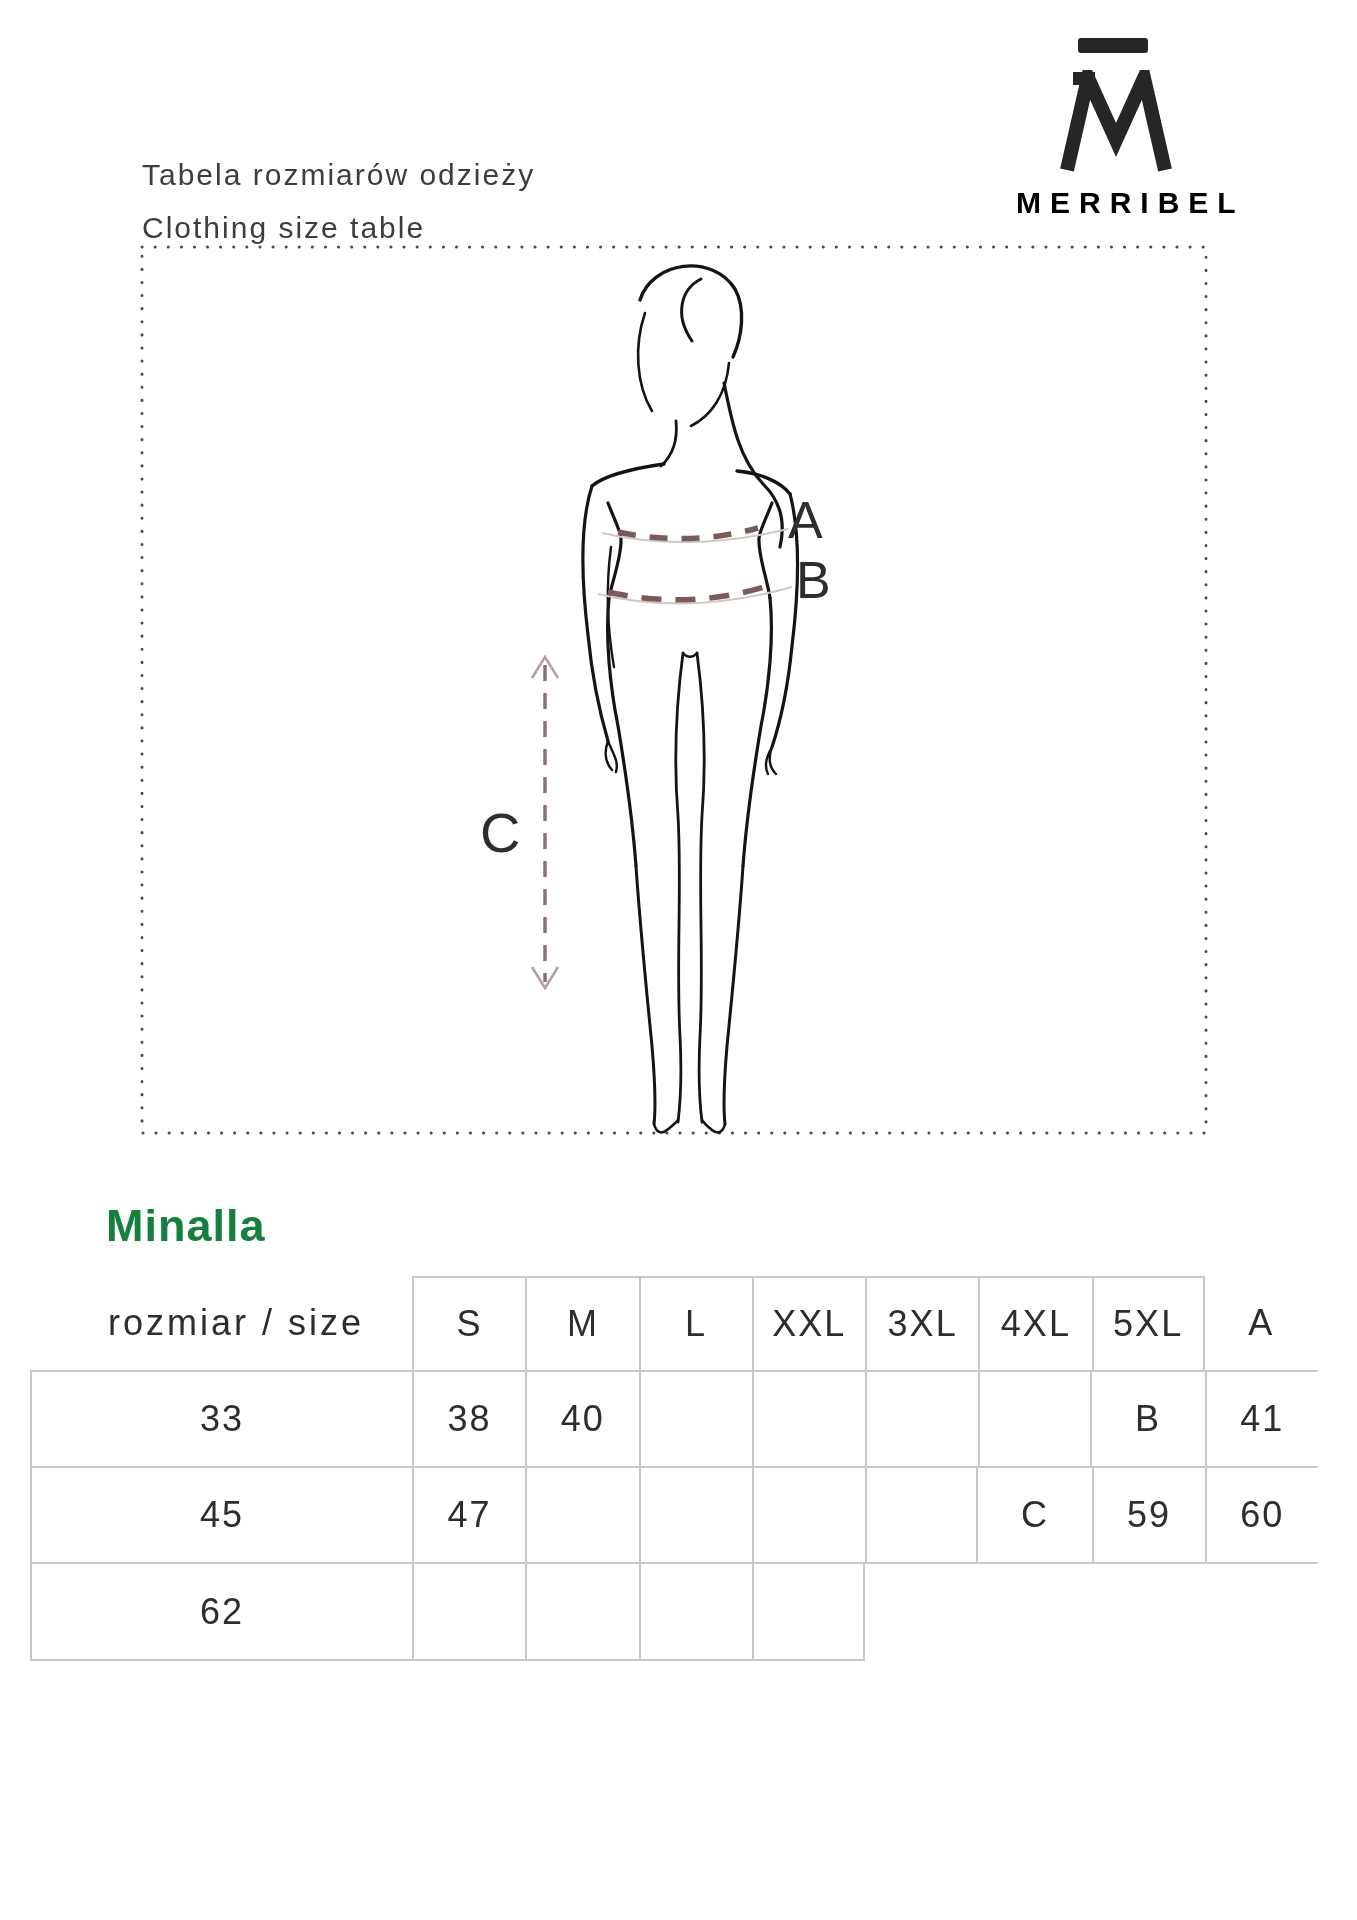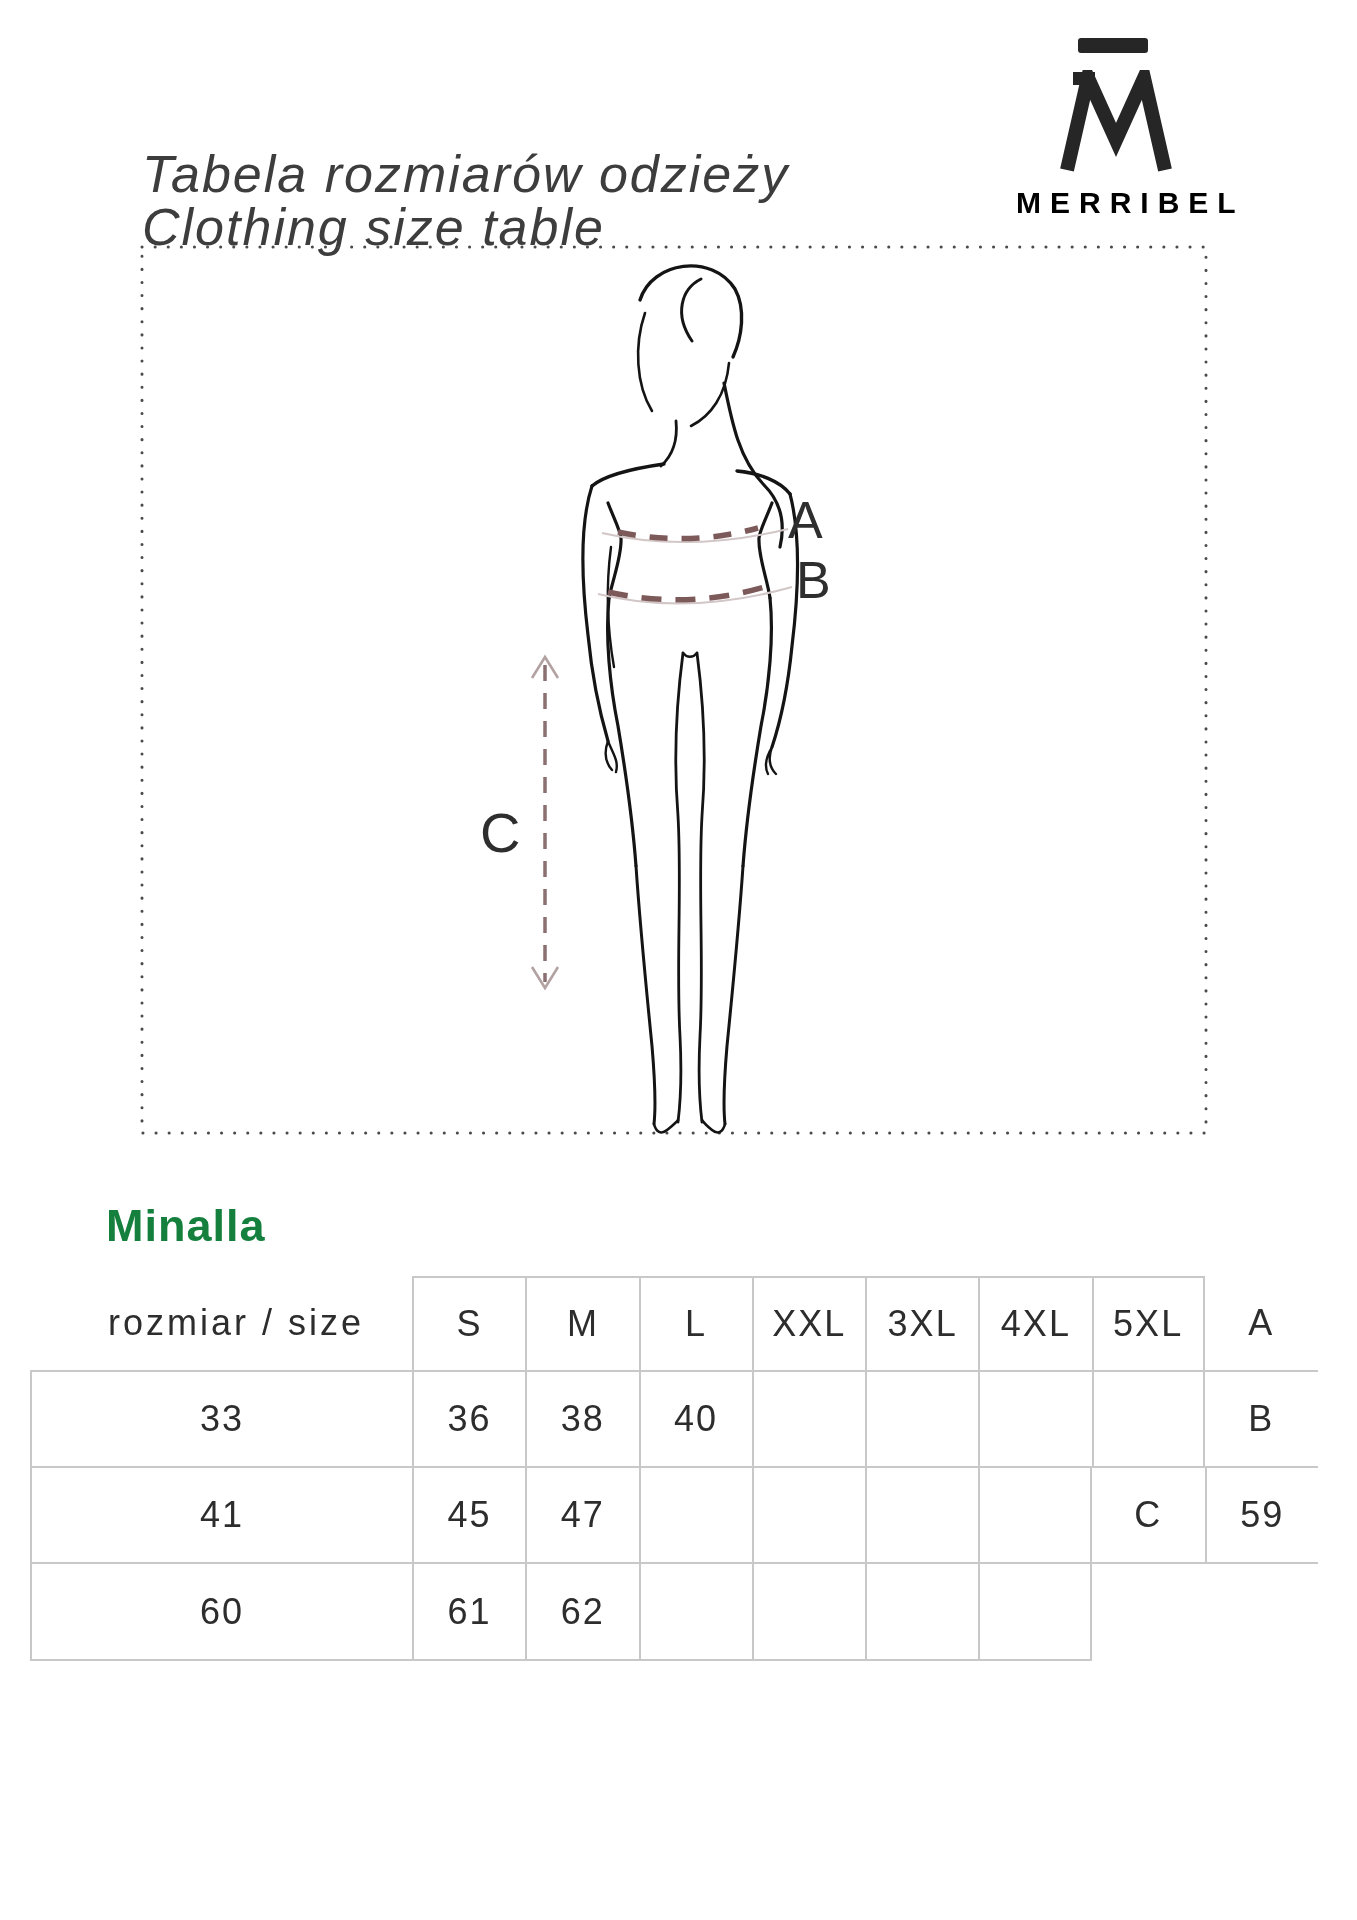--- a/index.html
+++ b/index.html
@@ -3,22 +3,22 @@
 <meta charset="utf-8">
 <style>
   html,body{margin:0;padding:0;}
   body{
     width:1357px;height:1920px;position:relative;background:#ffffff;
     font-family:"Liberation Sans", sans-serif;color:#2d2d2d;overflow:hidden;
   }
   
   .titles{
     position:absolute;left:142px;top:148px;
-    font-size:52px;font-weight:300;letter-spacing:2px;color:#3d3d3d;
-    line-height:53px;white-space:nowrap;font-style:italic;
+    font-size:30px;font-weight:300;letter-spacing:2px;color:#3d3d3d;
+    line-height:53px;white-space:nowrap;
   }
   
   .logo{position:absolute;left:1000px;top:30px;width:230px;height:195px;}
   .logo-bar{position:absolute;left:78px;top:8px;width:70px;height:15px;background:#262626;border-radius:3px;}
   .logo-m{position:absolute;left:55px;top:40px;}
   .logo-word{
     position:absolute;left:7px;top:156px;width:230px;text-align:center;
     font-size:30px;font-weight:600;letter-spacing:9px;color:#000000;text-indent:9px;
   }
   
@@ -138,40 +138,38 @@
     <div class="cell size-col top-edge">S</div>
     <div class="cell size-col top-edge">M</div>
     <div class="cell size-col top-edge">L</div>
     <div class="cell size-col top-edge">XXL</div>
     <div class="cell size-col top-edge">3XL</div>
     <div class="cell size-col top-edge">4XL</div>
     <div class="cell size-col top-edge right-edge">5XL</div>
 
     <div class="cell label-col">A</div>
     <div class="cell size-col">33</div>
-    <div class="cell size-col">36</div>
     <div class="cell size-col">38</div>
     <div class="cell size-col">40</div>
     <div class="cell size-col"></div>
     <div class="cell size-col"></div>
     <div class="cell size-col"></div>
     <div class="cell size-col right-edge"></div>
 
     <div class="cell label-col">B</div>
     <div class="cell size-col">41</div>
     <div class="cell size-col">45</div>
     <div class="cell size-col">47</div>
     <div class="cell size-col"></div>
     <div class="cell size-col"></div>
     <div class="cell size-col"></div>
     <div class="cell size-col right-edge"></div>
 
     <div class="cell label-col">C</div>
     <div class="cell size-col">59</div>
     <div class="cell size-col">60</div>
-    <div class="cell size-col">61</div>
     <div class="cell size-col">62</div>
     <div class="cell size-col"></div>
     <div class="cell size-col"></div>
     <div class="cell size-col"></div>
     <div class="cell size-col right-edge"></div>
   </div>
 </div>
 
 </body></html>

